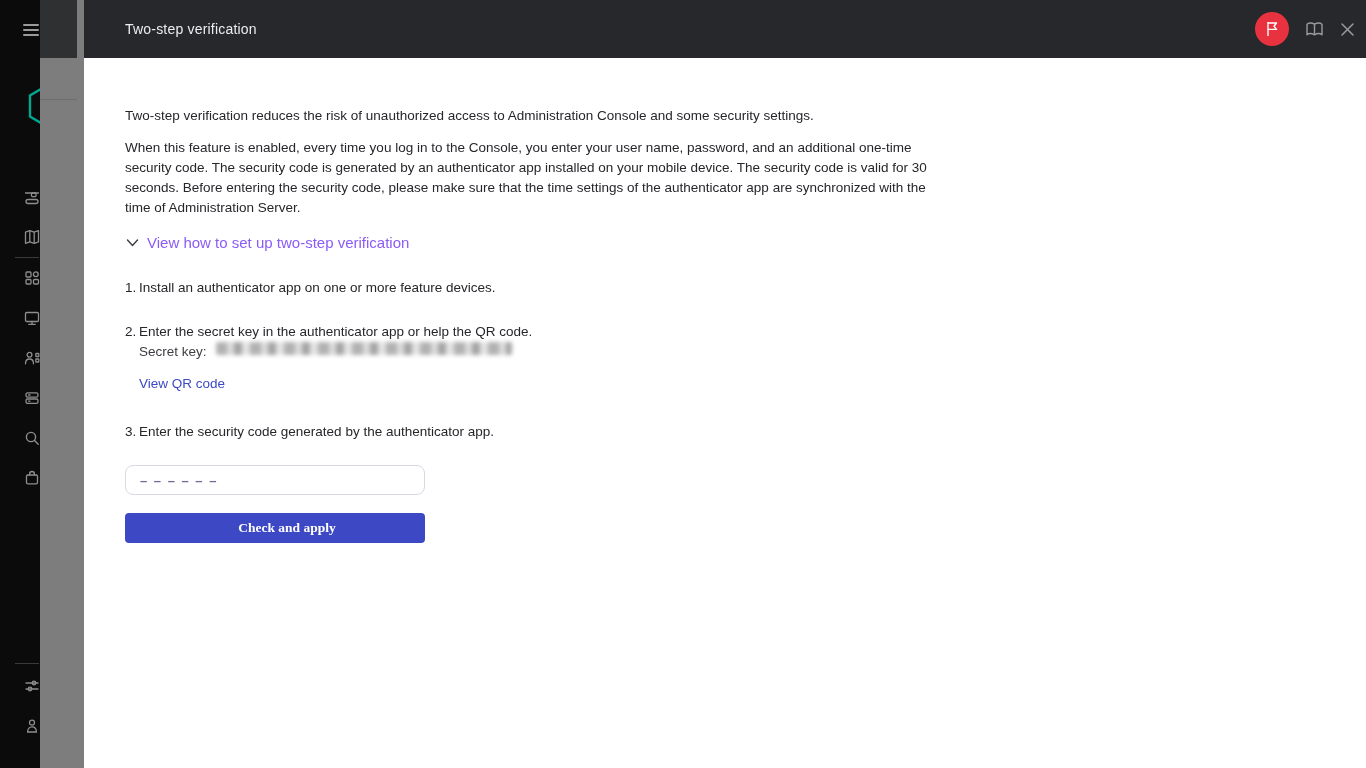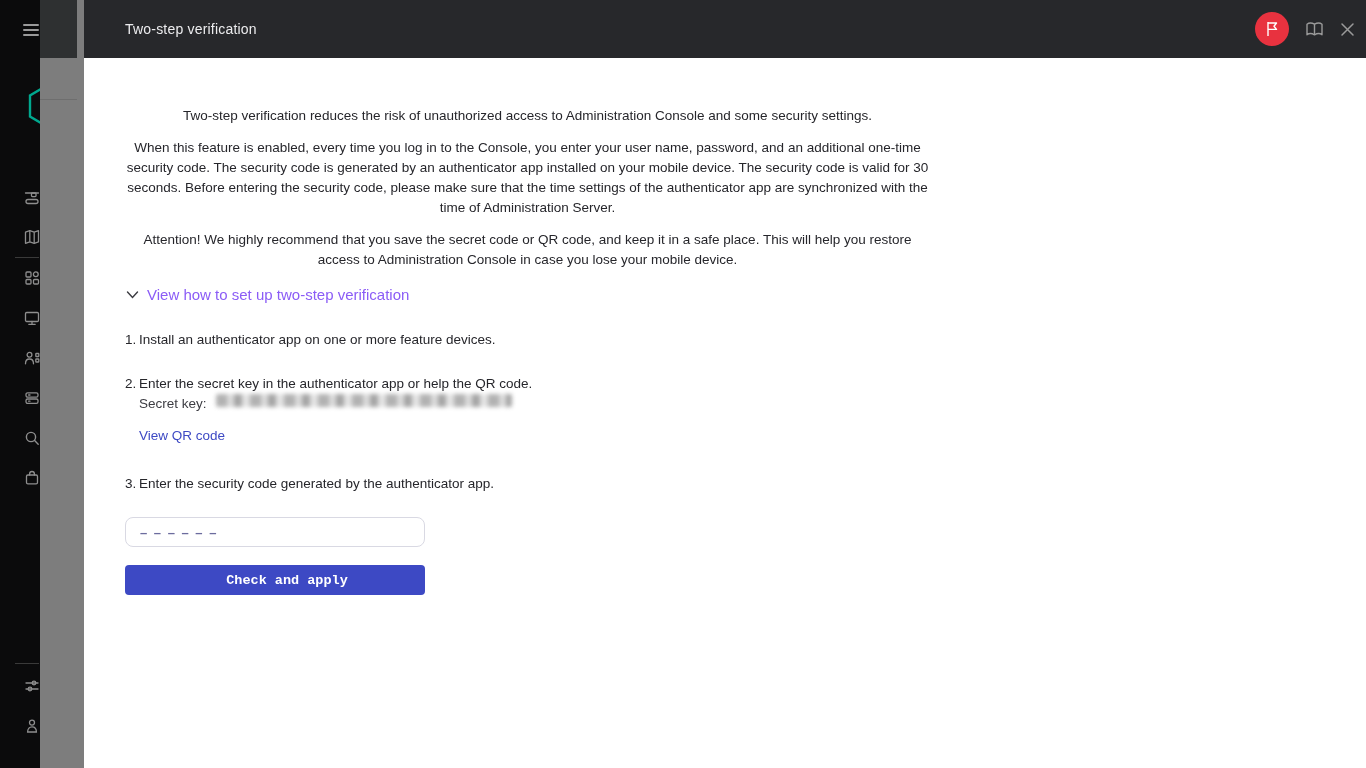--- a/index.html
+++ b/index.html
@@ -22,41 +22,41 @@
 
   
   .drawer { position:absolute; left:77px; top:0; width:1289px; height:768px; background:#ffffff; z-index:3; display:flex; flex-direction:column;margin-left:7px; }
   .drawer-header { height:58px; flex:none; background:#27282b; display:flex; align-items:center; padding:0 18px 0 41px; }
   .drawer-title { color:#ececee; font-size:14px; font-weight:500; letter-spacing:.2px; }
   .header-actions { margin-left:auto; display:flex; align-items:center; gap:16px; }
   .feedback-btn { width:34px; height:34px; border-radius:50%; background:#e8323f; display:flex; align-items:center; justify-content:center; cursor:pointer; }
   .hdr-icon { cursor:pointer; display:flex; align-items:center; }
 
   .drawer-body { padding:48px 40px 0 41px; }
-  .para { max-width:805px; font-size:13.5px; line-height:20px; color:#26262b; margin-bottom:12px;text-align:center; }
+  .para { max-width:805px; font-size:13.5px; line-height:20px; color:#26262b; margin-bottom:12px; }
   .para:last-of-type { margin-bottom:0; }
 
   .expander { margin-top:16px; display:flex; align-items:center; gap:7px; cursor:pointer; width:max-content; }
   .expander-label { font-size:15px; color:#8b5cf6; }
 
   .steps { margin-top:27px; font-size:13.5px; line-height:20px; color:#26262b; }
   .step { display:flex; max-width:820px; }
   .step-num { width:14px; flex:none; }
   .step-1 { margin-bottom:24px; }
   .step-2 { margin-bottom:28px; }
   .secret-row { display:flex; align-items:flex-start; }
   .secret-label { color:#3c3c42; }
   .secret-blur { margin-left:9px; width:296px; height:13px; border-radius:2px;
     background:repeating-linear-gradient(90deg,#9f9f9f 0 11px,#d2d2d2 11px 18px,#8f8f8f 18px 26px,#dddddd 26px 34px);
     filter:blur(2.2px); opacity:.8; }
   .qr-link { display:inline-block; margin-top:12px; font-size:13.5px; font-weight:400; color:#3d49c4; cursor:pointer; text-decoration:none; }
 
   .code-input { display:block; margin-top:23px; width:300px; height:30px; border:1px solid #d9d9e3; border-radius:8px; padding:0 14px; font-size:13px; letter-spacing:1px; color:#26262b; outline:none; font-family:"Liberation Sans",sans-serif; }
   .code-input::placeholder { color:#6c6c9e; letter-spacing:1.5px; font-weight:700; }
-  .apply-btn { display:block; margin-top:18px; width:300px; height:30px; background:#3d49c4; color:#ffffff; border:none; border-radius:4px; font-size:13.5px; font-weight:700; cursor:pointer; font-family:Liberation Mono, monospace;padding-left:24px; }
+  .apply-btn { display:block; margin-top:18px; width:300px; height:30px; background:#3d49c4; color:#ffffff; border:none; border-radius:4px; font-size:13.5px; font-weight:700; cursor:pointer; font-family:Liberation Serif, serif;padding-left:24px; }
 </style>
 </head>
 <body>
 
 <aside class="sidebar">
   <div class="hamburger">
       <span></span>
       <span></span>
       <span></span>
     </div>
@@ -165,21 +165,20 @@
         <svg width="15" height="15" viewBox="0 0 15 15" stroke="#9a9a9a" stroke-width="1.5" stroke-linecap="round">
           <path d="M2 2 L13 13 M13 2 L2 13"></path>
         </svg>
       </div>
     </div>
   </header>
 
   <div class="drawer-body">
     <p class="para">Two-step verification reduces the risk of unauthorized access to Administration Console and some security settings.</p>
     <p class="para">When this feature is enabled, every time you log in to the Console, you enter your user name, password, and an additional one-time security code. The security code is generated by an authenticator app installed on your mobile device. The security code is valid for 30 seconds. Before entering the security code, please make sure that the time settings of the authenticator app are synchronized with the time of Administration Server.</p>
-    <p class="para">Attention! We highly recommend that you save the secret code or QR code, and keep it in a safe place. This will help you restore access to Administration Console in case you lose your mobile device.</p>
 
     <div class="expander">
       <svg width="15" height="15" viewBox="0 0 15 15" fill="none" stroke="#3a3a40" stroke-width="1.4" stroke-linecap="round">
         <path d="M2.5 5 L7.5 10.5 L12.5 5"></path>
       </svg>
       <span class="expander-label">View how to set up two-step verification</span>
     </div>
 
     <div class="steps">
       <div class="step step-1">

